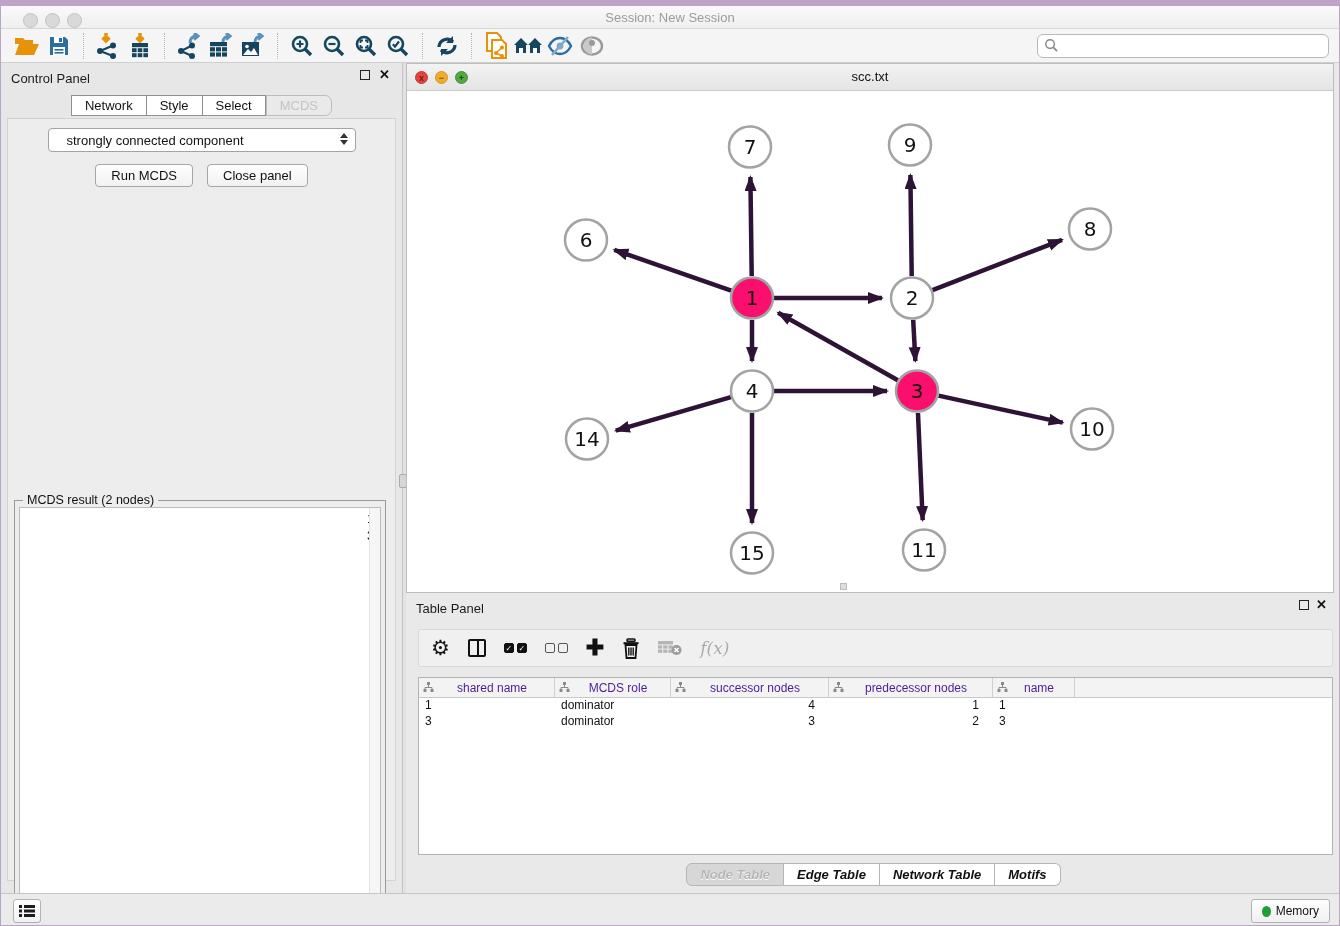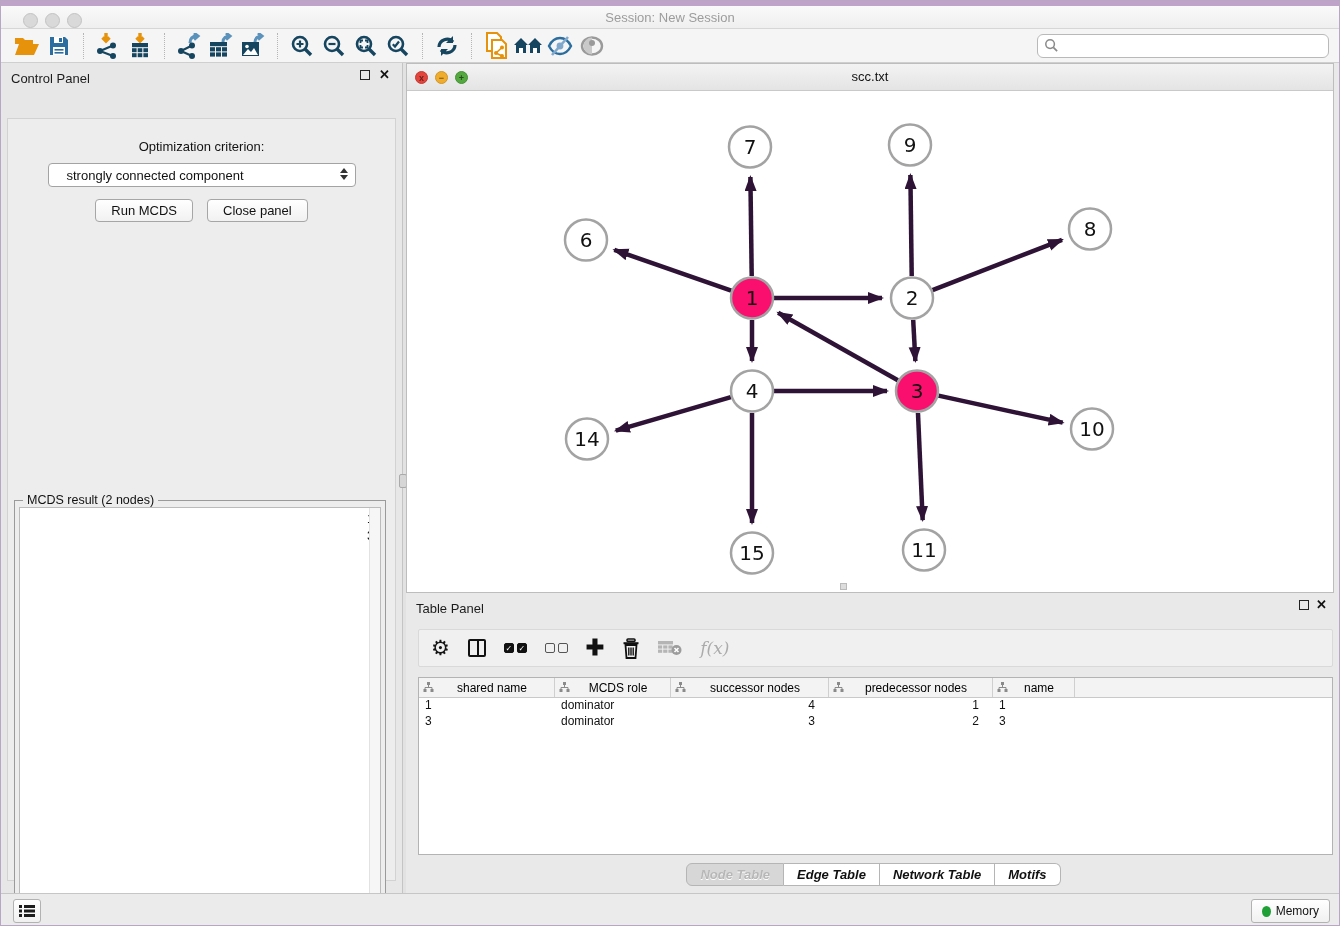--- a/index.html
+++ b/index.html
@@ -91,21 +91,21 @@
   .colicon:after{content:"";position:absolute;left:50%;top:0;bottom:0;border-left:2.5px solid #111;}
   .cbpair{display:flex;gap:3px;}
   .cb{width:10px;height:10px;border:1.5px solid #111;border-radius:2px;font-size:8px;
       line-height:9px;text-align:center;color:#fff;}
   .cb.full{background:#111;}
   .plus-g{font-size:22px;color:#111;font-weight:bold;}
   .fx{font-family:"DejaVu Serif",serif;font-style:italic;font-size:17px;color:#ababab;}
   .tp-table{position:absolute;left:12px;top:84px;width:915px;height:178px;background:#fff;
             border:1px solid #b3b3b3;overflow:hidden;}
   .thead{display:flex;height:20px;background:#f3f3f3;border-bottom:1px solid #c9c9c9;}
-  .th{display:flex;align-items:center;font-size:12px;color:#000000;border-right:1px solid #cfcfcf;
+  .th{display:flex;align-items:center;font-size:12px;color:#4c1d95;border-right:1px solid #cfcfcf;
       padding:0 4px;position:relative;}
   .th .lbl{flex:1;text-align:center;}
   .trow{display:flex;height:16px;font-size:12px;color:#111;}
   .td{padding:0 6px;overflow:hidden;white-space:nowrap;}
   .td.r{text-align:right;padding-right:14px;}
   .tp-tabs{position:absolute;left:0;top:270px;width:100%;display:flex;justify-content:center;font-style:italic;}
   .tp-tab{font-size:13px;font-weight:bold;color:#111;background:#fff;border:1px solid #b5b5b5;
           border-left-width:0;padding:3px 13px;}
   .tp-tab:first-child{border-left-width:1px;border-radius:6px 0 0 6px;}
   .tp-tab:last-child{border-radius:0 6px 6px 0;}
@@ -287,22 +287,27 @@
       <input type="text" placeholder="" style="">
     </div>
   </div>
 
   <div id="control-panel">
     <div class="panel-head">
       <span class="panel-title">Control Panel</span>
       <span class="float-ic" id="cp-float"></span>
       <span class="close-ic" id="cp-close">✕</span>
     </div>
+    <div class="cp-tabs" id="cp-tabs">
+        <div class="cp-tab">Network</div>
+        <div class="cp-tab">Style</div>
+        <div class="cp-tab">Select</div>
+        <div class="cp-tab active">MCDS</div>
+      </div>
     <div class="cp-content">
-      <div class="opt-label">Optimization criterion:</div>
       <div class="selectbox">
         <span>strongly connected component</span>
         <span class="sel-arrows">
             <span class="tri-up"></span>
             <span class="tri-dn"></span>
           </span>
       </div>
       <div class="btn-row">
         <button class="pbtn">Run MCDS</button>
         <button class="pbtn">Close panel</button>

